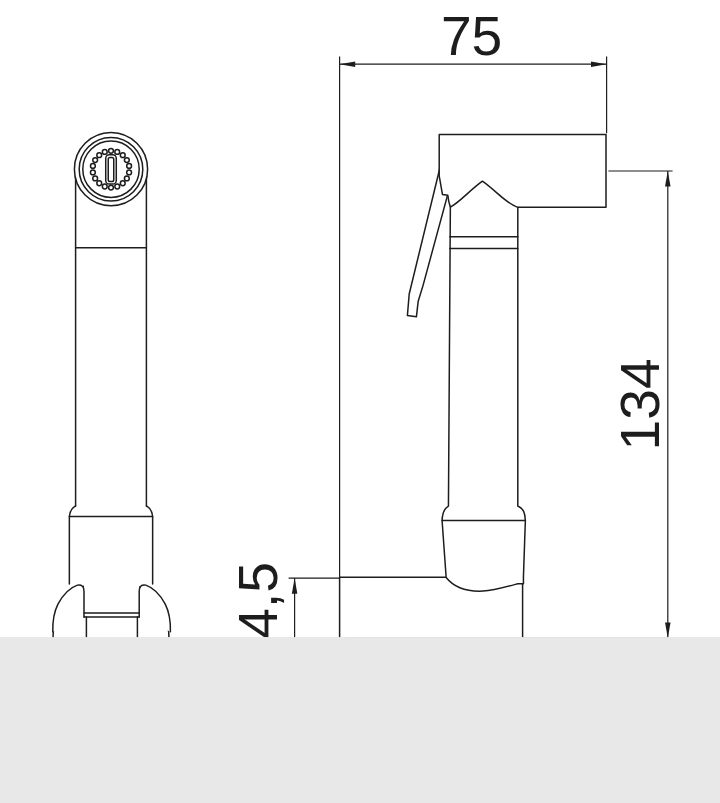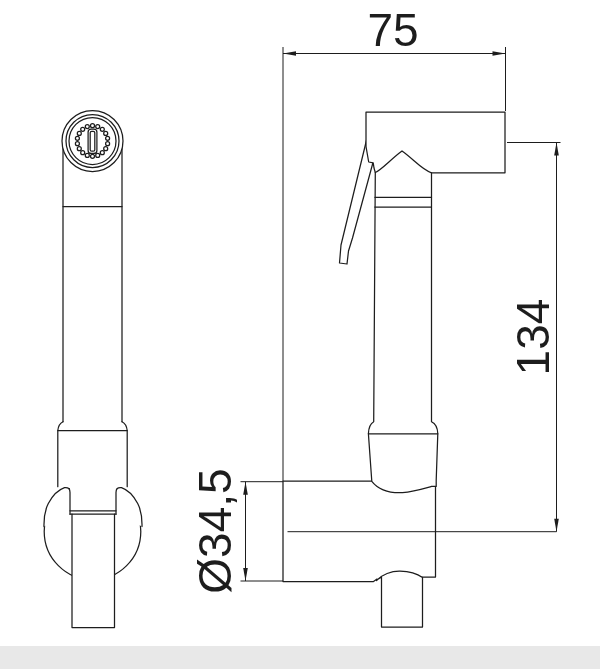--- a/index.html
+++ b/index.html
@@ -1,18 +1,18 @@
 <!DOCTYPE html>
 <html><head>
 <meta charset="utf-8">
 <style>
   html,body{margin:0;padding:0;}
   body{background:#e8e8e8;font-family:"Liberation Sans", sans-serif;}
   .sheet{
-    width:600px;height:646px;background:#ffffff;position:relative;overflow:hidden;
+    width:600px;height:531px;background:#ffffff;position:relative;overflow:hidden;
   }
   svg{display:block;}
   .dim-text{
     font-family:"Liberation Sans","DejaVu Sans",sans-serif;
     font-size:46px;
     fill:#1d1d1d;
     letter-spacing:0px;
   }
   .obj{fill:none;stroke-width:1.25;stroke-linecap:round;stroke-linejoin:round;}
   .objfill{stroke-width:1.25;stroke-linejoin:round;}

